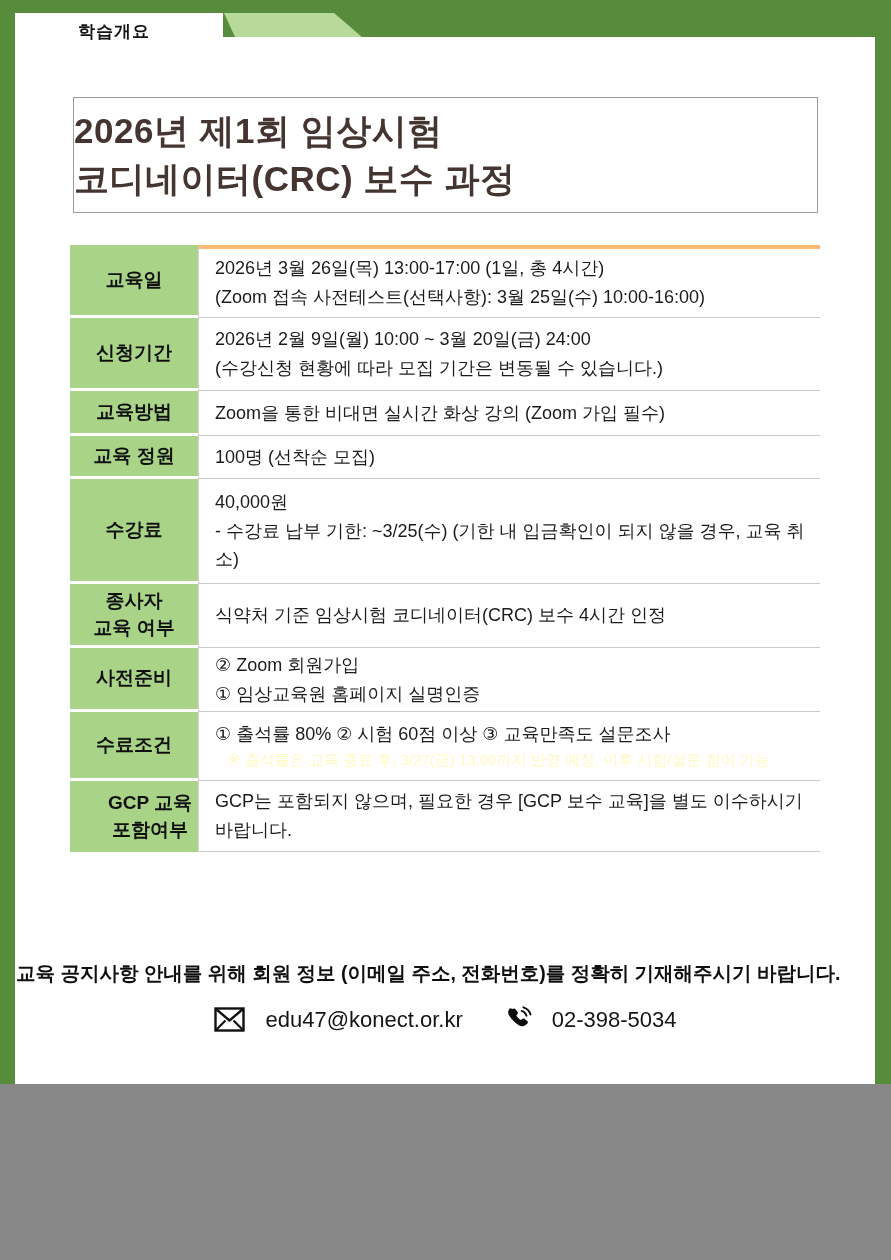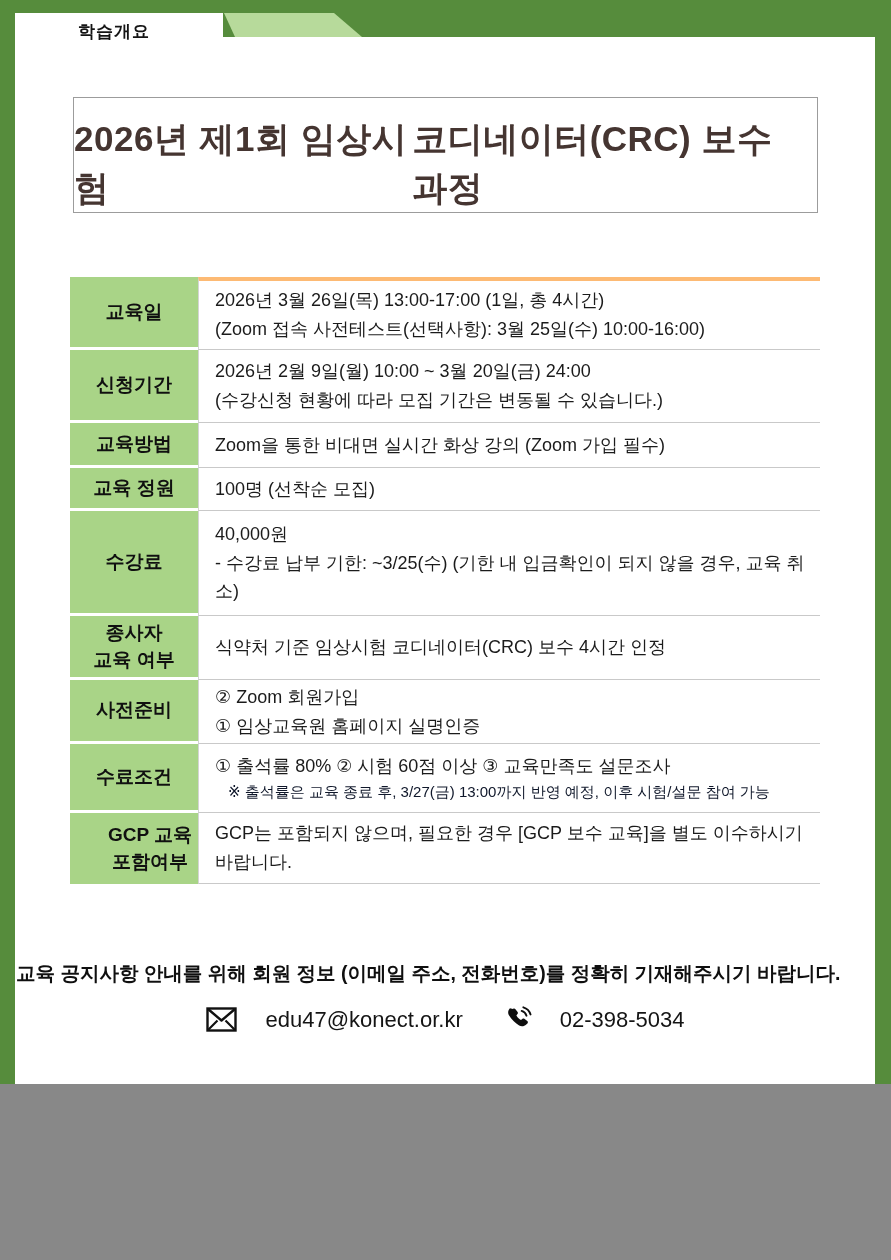--- a/index.html
+++ b/index.html
@@ -9,41 +9,41 @@
   html,body{margin:0;padding:0;}
   body{font-family:"Liberation Sans","DejaVu Sans",sans-serif;background:#888;}
   .stage{position:relative;width:891px;height:1084px;background:var(--green);overflow:hidden;margin:0 auto;}
   .panel{position:absolute;left:15px;top:37px;width:860px;height:1198px;background:#fff;}
   .tab-notch{position:absolute;left:15px;top:13px;width:208px;height:26px;background:#fff;}
   .accent-par{position:absolute;left:222px;top:13px;width:140px;height:24px;background:var(--lightgreen);
     clip-path:polygon(2px 0,112px 0,140px 24px,13px 24px);}
   .overview-label{position:absolute;left:78px;top:20px;font-size:17px;font-weight:800;color:#141414;letter-spacing:1px;}
 
   .title-box{position:absolute;left:73px;top:97px;width:743px;height:114px;border:1px solid #9c9c9c;background:#fff;
-    display:flex;flex-direction:row;justify-content:center;align-items:flex-end;}
+    display:flex;flex-direction:column;justify-content:center;align-items:flex-start;}
   .title-line{font-size:35px;font-weight:800;color:var(--brown);line-height:1.38;letter-spacing:0.5px;}
 
-  .info-table{position:absolute;left:70px;top:245px;width:750px;margin-top:32px;}
+  .info-table{position:absolute;left:70px;top:245px;width:750px;}
   .t-row{display:flex;box-sizing:border-box;}
   .t-row:nth-child(1){height:73px}.t-row:nth-child(2){height:73px}.t-row:nth-child(3){height:45px}
   .t-row:nth-child(4){height:43px}.t-row:nth-child(5){height:105px}.t-row:nth-child(6){height:64px}
   .t-row:nth-child(7){height:64px}.t-row:nth-child(8){height:69px}.t-row:nth-child(9){height:71px}
   .t-label{width:128px;flex:none;background:var(--cellgreen);display:flex;align-items:center;justify-content:center;
     text-align:center;font-size:19px;font-weight:700;color:#101010;white-space:pre-line;line-height:1.4;
     border-bottom:3px solid #fff;box-sizing:border-box;}
   .t-row:last-child .t-label{border-bottom:none;padding-left:32px;}
   .t-content{flex:1;border-bottom:1px solid #c9c9c9;border-left:1px solid #d4d4d4;box-sizing:border-box;
     display:flex;flex-direction:column;justify-content:center;padding-left:16px;padding-right:4px;
     font-size:18px;color:#1b1b1b;line-height:1.6;}
   .t-row:first-child .t-content{border-top:4px solid #fdba74;}
-  .t-note{font-size:15px;color:#0f172a;padding-left:13px;line-height:1.5;}
+  .t-note{font-size:15px;color:#fef9c3;padding-left:13px;line-height:1.5;}
 
   .notice{position:absolute;left:16px;top:960px;width:100%;text-align:left;font-size:19.5px;font-weight:700;color:#0f0f0f;}
   .contact{position:absolute;left:0;top:1006px;width:100%;display:flex;justify-content:center;align-items:center;gap:42px;}
-  .contact .item{display:flex;align-items:center;gap:28px;font-size:22px;font-weight:500;color:#141414;}
+  .contact .item{display:flex;align-items:center;gap:20px;font-size:22px;font-weight:500;color:#141414;}
   .icon{display:inline-flex;}
 
   .logo{position:absolute;left:50%;transform:translateX(-50%);top:1126px;width:134px;height:66px;}
   .logo-k{position:absolute;left:0;top:0;font-size:31px;font-weight:900;color:var(--navy);line-height:1;}
   .logo-globe{position:absolute;left:20px;top:3px;}
   .logo-purple{position:absolute;left:24px;top:22px;width:14px;height:17px;background:var(--purple);}
   .logo-rest{position:absolute;left:43px;top:0;font-size:31px;font-weight:900;color:var(--orange);line-height:1;letter-spacing:1px;}
   .logo-kr{position:absolute;left:43px;top:17px;font-size:10.5px;font-weight:700;color:var(--navy);letter-spacing:0.3px;white-space:nowrap;}
   .logo-en{position:absolute;left:-18px;top:47px;width:170px;text-align:center;font-size:6.5px;color:#8d8d8d;white-space:nowrap;}
 

